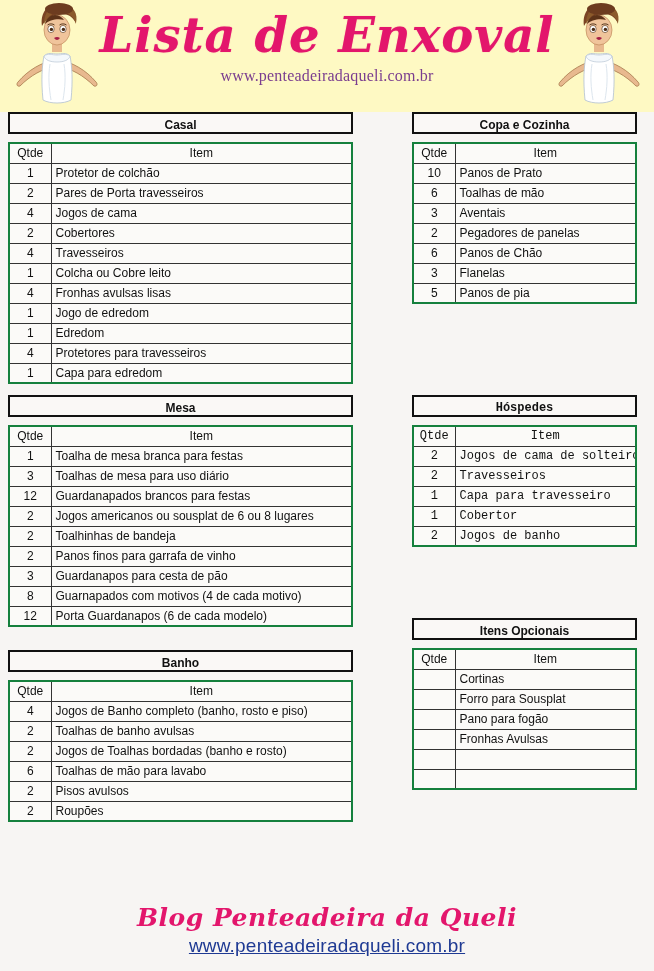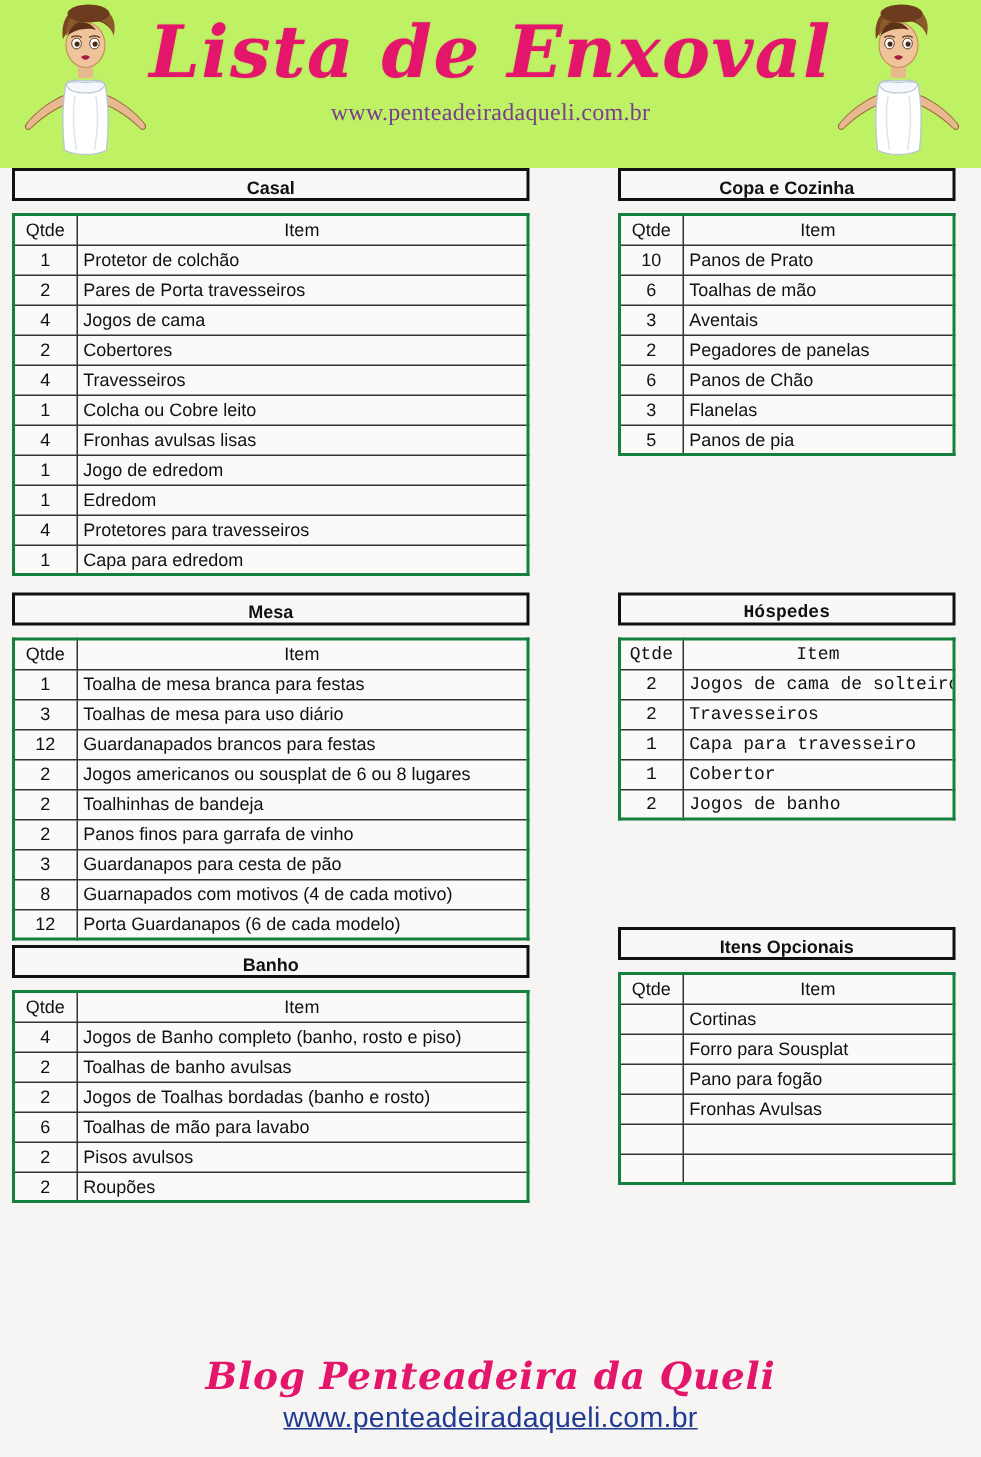--- a/index.html
+++ b/index.html
@@ -14,21 +14,21 @@
     font-family: "Liberation Sans", sans-serif;
     overflow: hidden;
     position: relative;
   }
 
   
   .header {
     position: relative;
     height: 112px;
     width: 654px;
-    background: #bef264;
+    background: #fef9c3;
   }
   .bride {
     position: absolute;
     top: 2px;
     width: 86px;
     height: 106px;
   }
   .bride-left  { left: 14px; }
   .bride-right { left: 556px; }
 
@@ -312,21 +312,21 @@
               <td class="qtde">8</td>
               <td class="item">Guarnapados com motivos (4 de cada motivo)</td>
             </tr>
             <tr>
               <td class="qtde">12</td>
               <td class="item">Porta Guardanapos (6 de cada modelo)</td>
             </tr>
           </tbody>
         </table>
       </div>
-      <div class="section" style="position: absolute; top: 518px; width: 100%;">
+      <div class="section" style="position: absolute; top: 538px; width: 100%;">
         <div class="section-title">Banho</div>
         <table class="items">
           <thead>
             <tr>
               <th class="qtde">Qtde</th>
               <th class="item">Item</th>
             </tr>
           </thead>
           <tbody>
             <tr>

